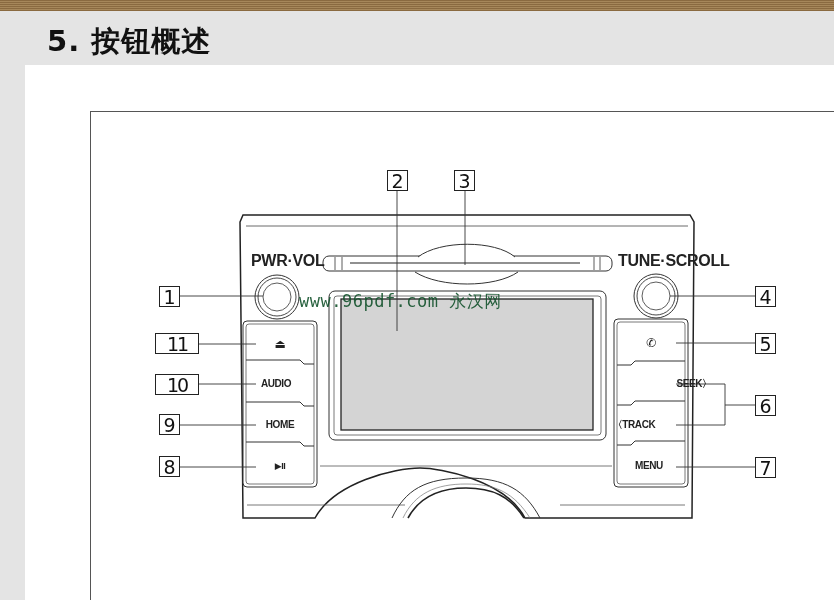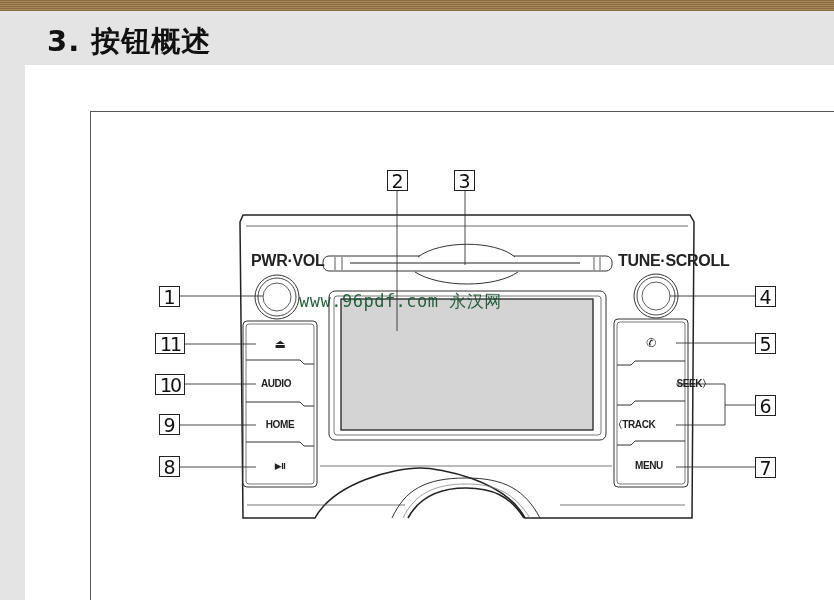--- a/index.html
+++ b/index.html
@@ -25,40 +25,40 @@
     position: absolute; left: 90px; top: 111px; width: 760px; height: 520px;
     border: 1.5px solid #555; box-sizing: border-box; background: #fff;
   }
   svg.diagram { position: absolute; left: 0; top: 0; }
   .callout {
     position: absolute; width: 21px; height: 21px; box-sizing: border-box;
     border: 1.3px solid #222; background: #fff;
     font-size: 19px; line-height: 20px; text-align: center; color: #111;
     font-family: "DejaVu Sans", sans-serif;
   }
-  .callout.wide { width: 30px; letter-spacing: -2px; }
+  .callout.wide { width: 44px; letter-spacing: -2px; }
   .knob-label {
     position: absolute; font-size: 16px; font-weight: bold; color: #222;
     letter-spacing: -0.3px;
   }
   .btn-label {
     position: absolute; font-size: 10px; font-weight: bold; color: #222;
     text-align: center; letter-spacing: -0.4px;
   }
   .watermark {
     position: absolute; left: 299px; top: 290px;
     font-family: "DejaVu Sans Mono", monospace; font-size: 17px;
     color: #14532d; opacity: 0.9; letter-spacing: 0.5px; white-space: nowrap;
   }
 </style>
 </head>
 <body>
 
 <div class="top-stripe"></div>
-<div class="section-title">3. 按钮概述</div>
+<div class="section-title">5. 按钮概述</div>
 
 <div class="white-panel"></div>
 <div class="figure-frame"></div>
 
 <svg class="diagram" width="834" height="600">
 
   <path d="M240,222 L243,215 L690,215 L694,222 L692,518 L525,518 C505,480 440,468 420,468 C395,468 335,482 315,518 L243,518 Z" fill="#fff" stroke="#222" stroke-width="1.5"></path>
   <path d="M246,226 L688,226" stroke="#444" stroke-width="0.8" fill="none"></path>
   <path d="M247,505 L405,505 M560,505 L685,505" stroke="#555" stroke-width="0.8" fill="none"></path>
 

